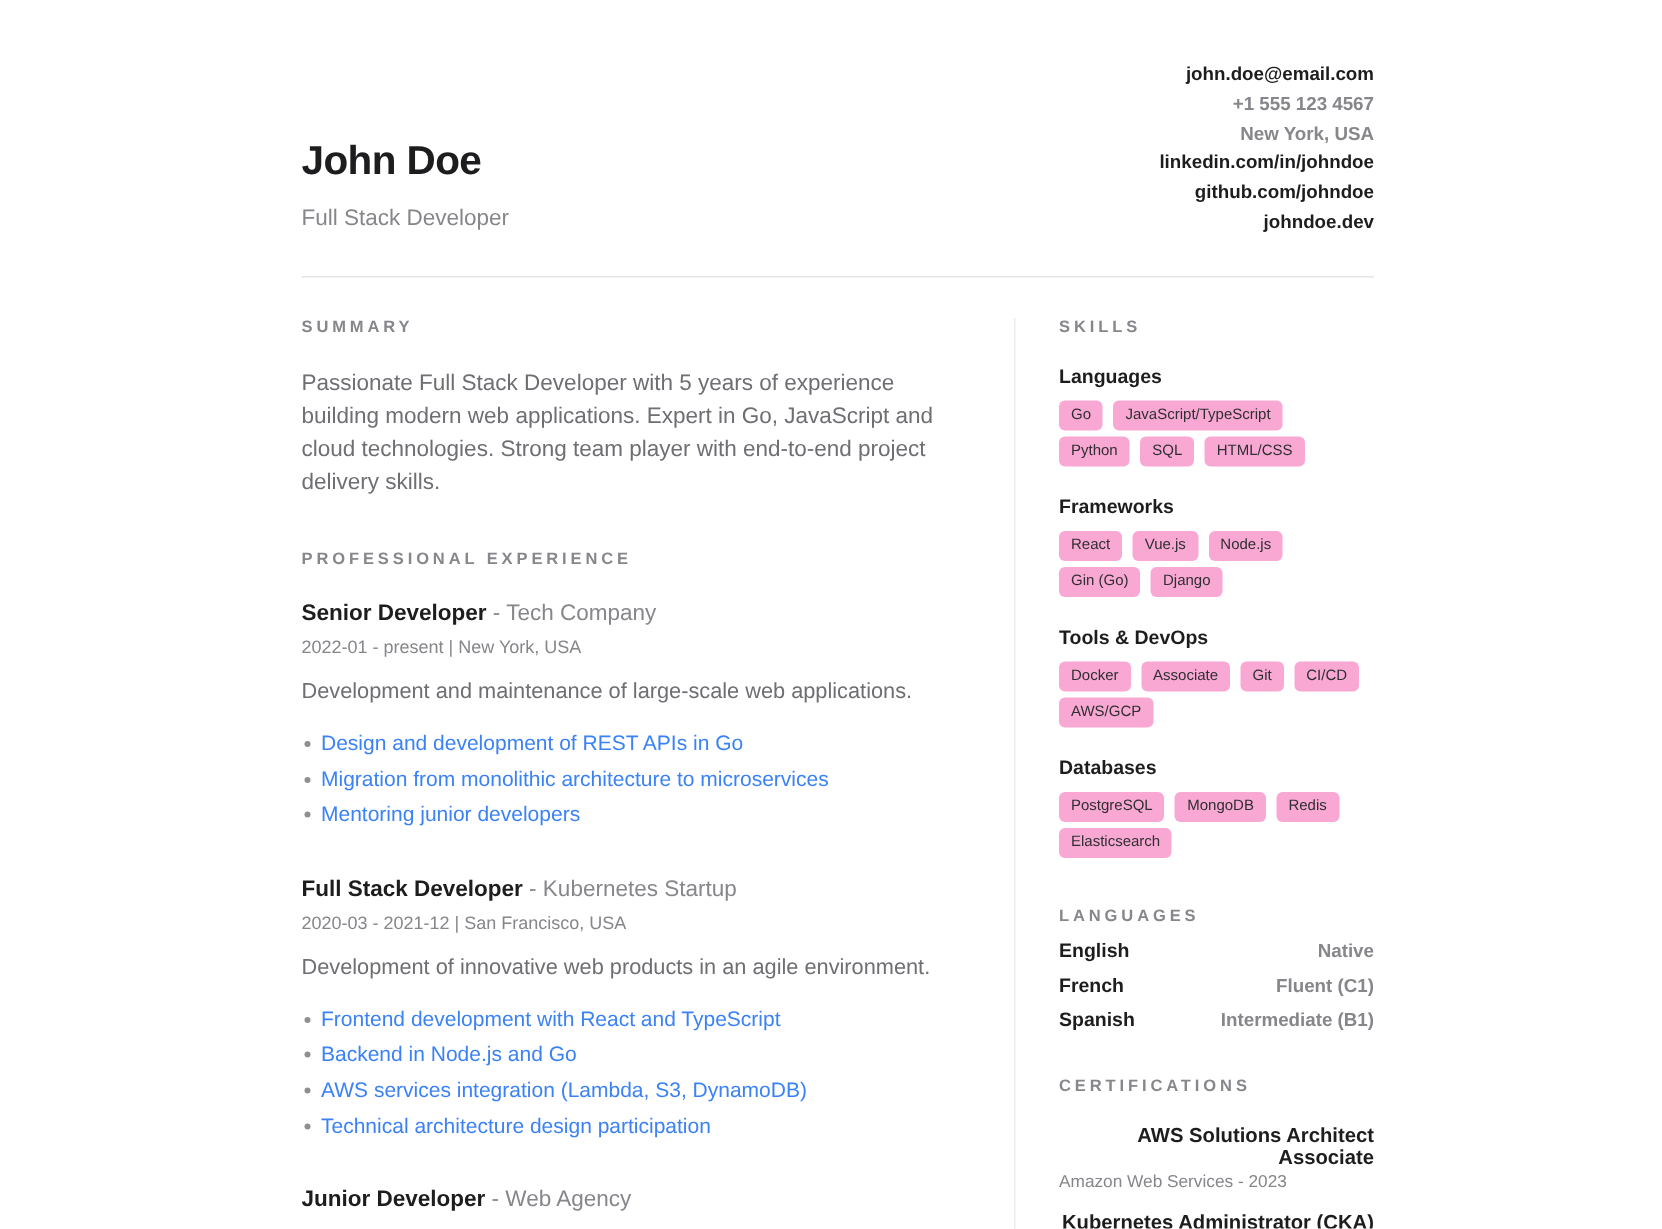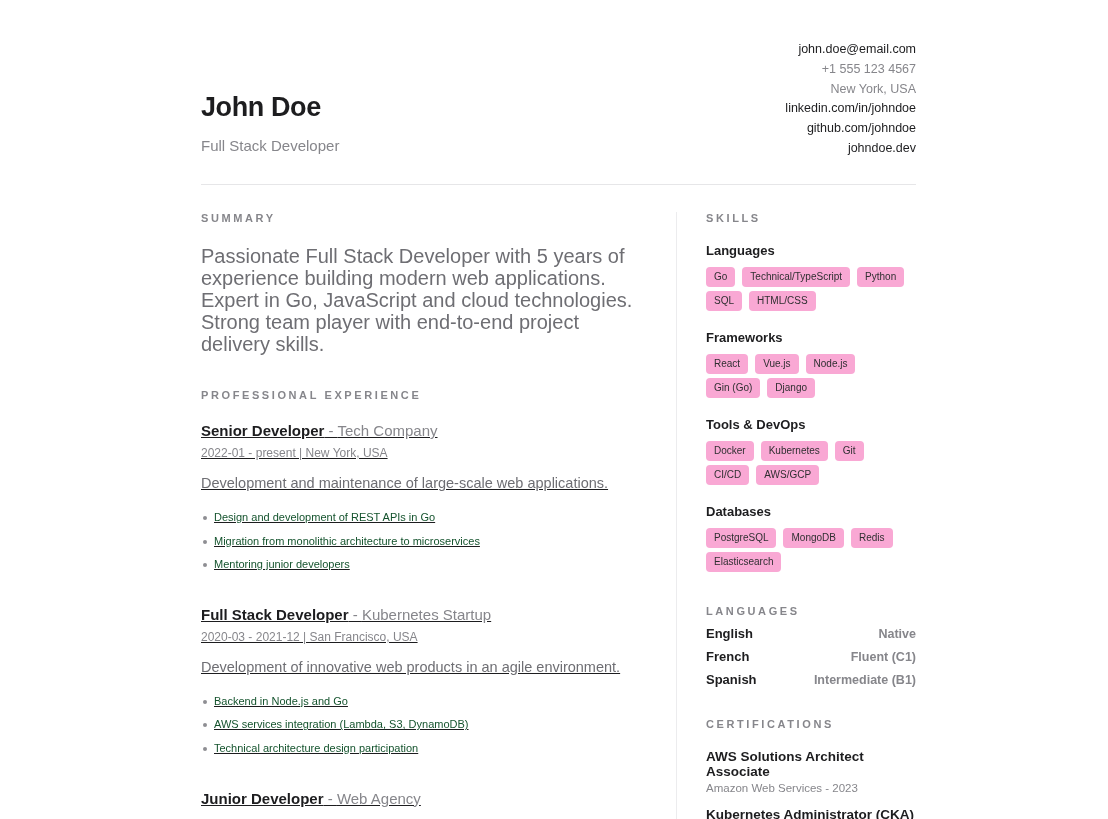--- a/index.html
+++ b/index.html
@@ -9,21 +9,21 @@
     background: #ffffff;
     font-family: "Liberation Sans", "DejaVu Sans", sans-serif;
     color: #1d1d1f;
     overflow: hidden;
   }
   .resume { width: 715px; margin-left: 201px; }
 
   
   .header { position: relative; height: 185px; border-bottom: 1px solid #e6e6e8; }
   .contact { position: absolute; top: 40px; right: 0; text-align: right; }
-  .contact-line { font-size: 12.5px; line-height: 19.8px; color: #1d1d1f; }
+  .contact-line { font-size: 12.5px; line-height: 19.8px; color: #1d1d1f; font-weight: bold; }
   .contact-line.muted { color: #86868b; }
   .contact-line.link { cursor: pointer; }
   .name {
     position: absolute; left: 0; top: 92px; margin: 0;
     font-size: 27px; font-weight: 700; letter-spacing: -0.4px; color: #1d1d1f;
   }
   .person-sub { position: absolute; left: 0; top: 137px; font-size: 15px; color: #86868b; }
 
   
   .columns { display: flex; margin-top: 27px; align-items: stretch; }
@@ -32,33 +32,33 @@
     flex: 1; margin-left: 35px; padding-left: 29px;
     border-left: 1px solid #ececee; min-height: 607px;
   }
 
   .sec-h {
     margin: 0; font-size: 11px; font-weight: 700;
     letter-spacing: 2.6px; color: #86868b;
   }
 
   
-  .summary-text { margin: 21px 0 0; font-size: 20px; line-height: 22px; color: #6e6e73; }
+  .summary-text { margin: 21px 0 0; font-size: 15px; line-height: 22px; color: #6e6e73; }
   .exp-h { margin-top: 34px; }
-  .job { margin-top: 21px; text-decoration: underline; }
+  .job { margin-top: 21px; }
   .job + .job { margin-top: 29px; }
   .job-line { font-size: 15px; line-height: 18px; }
   .jt { font-weight: 700; color: #1d1d1f; }
   .jc { color: #86868b; }
   .job-meta { margin-top: 6px; font-size: 12px; color: #86868b; }
   .job-desc { margin: 13px 0 0; font-size: 14.5px; line-height: 21px; color: #6e6e73; }
   .job-bullets { list-style: none; margin: 12px 0 0; padding: 0; }
   .job-bullets li {
     position: relative; padding-left: 13px;
-    font-size: 11px; line-height: 23.6px; color: #14532d;
+    font-size: 14px; line-height: 23.6px; color: #3b82f6;
   }
   .job-bullets li::before {
     content: ""; position: absolute; left: 2px; top: 10px;
     width: 4px; height: 4px; border-radius: 50%; background: #8e8e93;
   }
 
   
   .skill-group { margin-top: 19px; }
   .skill-group + .skill-group { margin-top: 15px; }
   .group-title { font-size: 13px; font-weight: 600; color: #1d1d1f; margin-bottom: 9px; }
@@ -69,21 +69,21 @@
     font-size: 10px; color: #2f2f31; white-space: nowrap;
   }
   .langs-h { margin-top: 29px; }
   .lang-rows { margin-top: 9px; }
   .lang-row { display: flex; justify-content: space-between; align-items: center; margin-top: 8px; }
   .lang-name { font-size: 13px; font-weight: 600; color: #1d1d1f; }
   .lang-level { font-size: 12.5px; color: #86868b; font-weight: bold; }
   .certs-h { margin-top: 31px; }
   .cert { margin-top: 19px; }
   .cert + .cert { margin-top: 13px; }
-  .cert-name { font-size: 13.5px; font-weight: 600; color: #1d1d1f; }
+  .cert-name { font-size: 13.5px; font-weight: 600; color: #1d1d1f; text-align: right; }
   .cert-issuer { margin-top: 3px; font-size: 11.5px; color: #86868b; }
 </style>
 </head>
 <body>
 
 <div class="resume">
 
   <header class="header">
     <div class="contact">
       <div class="contact-line link">john.doe@email.com</div>
@@ -122,20 +122,21 @@
           </ul>
         </article>
 
         <article class="job">
           <div class="job-line">
             <span class="jt">Full Stack Developer</span><span class="jc"><span> - </span><span>Kubernetes Startup</span></span>
           </div>
           <div class="job-meta">2020-03 - 2021-12 | San Francisco, USA</div>
           <p class="job-desc">Development of innovative web products in an agile environment.</p>
           <ul class="job-bullets">
+            <li>Frontend development with React and TypeScript</li>
             <li>Backend in Node.js and Go</li>
             <li>AWS services integration (Lambda, S3, DynamoDB)</li>
             <li>Technical architecture design participation</li>
           </ul>
         </article>
 
         <article class="job">
           <div class="job-line">
             <span class="jt">Junior Developer</span><span class="jc"><span> - </span><span>Web Agency</span></span>
           </div>
@@ -146,21 +147,21 @@
 
     <aside class="col-right">
 
       <section>
         <h2 class="sec-h">SKILLS</h2>
 
         <div class="skill-group">
           <div class="group-title">Languages</div>
           <div class="chips">
             <span class="chip">Go</span>
-            <span class="chip">Technical/TypeScript</span>
+            <span class="chip">JavaScript/TypeScript</span>
             <span class="chip">Python</span>
             <span class="chip">SQL</span>
             <span class="chip">HTML/CSS</span>
           </div>
         </div>
 
         <div class="skill-group">
           <div class="group-title">Frameworks</div>
           <div class="chips">
             <span class="chip">React</span>
@@ -168,21 +169,21 @@
             <span class="chip">Node.js</span>
             <span class="chip">Gin (Go)</span>
             <span class="chip">Django</span>
           </div>
         </div>
 
         <div class="skill-group">
           <div class="group-title">Tools &amp; DevOps</div>
           <div class="chips">
             <span class="chip">Docker</span>
-            <span class="chip">Kubernetes</span>
+            <span class="chip">Associate</span>
             <span class="chip">Git</span>
             <span class="chip">CI/CD</span>
             <span class="chip">AWS/GCP</span>
           </div>
         </div>
 
         <div class="skill-group">
           <div class="group-title">Databases</div>
           <div class="chips">
             <span class="chip">PostgreSQL</span>

